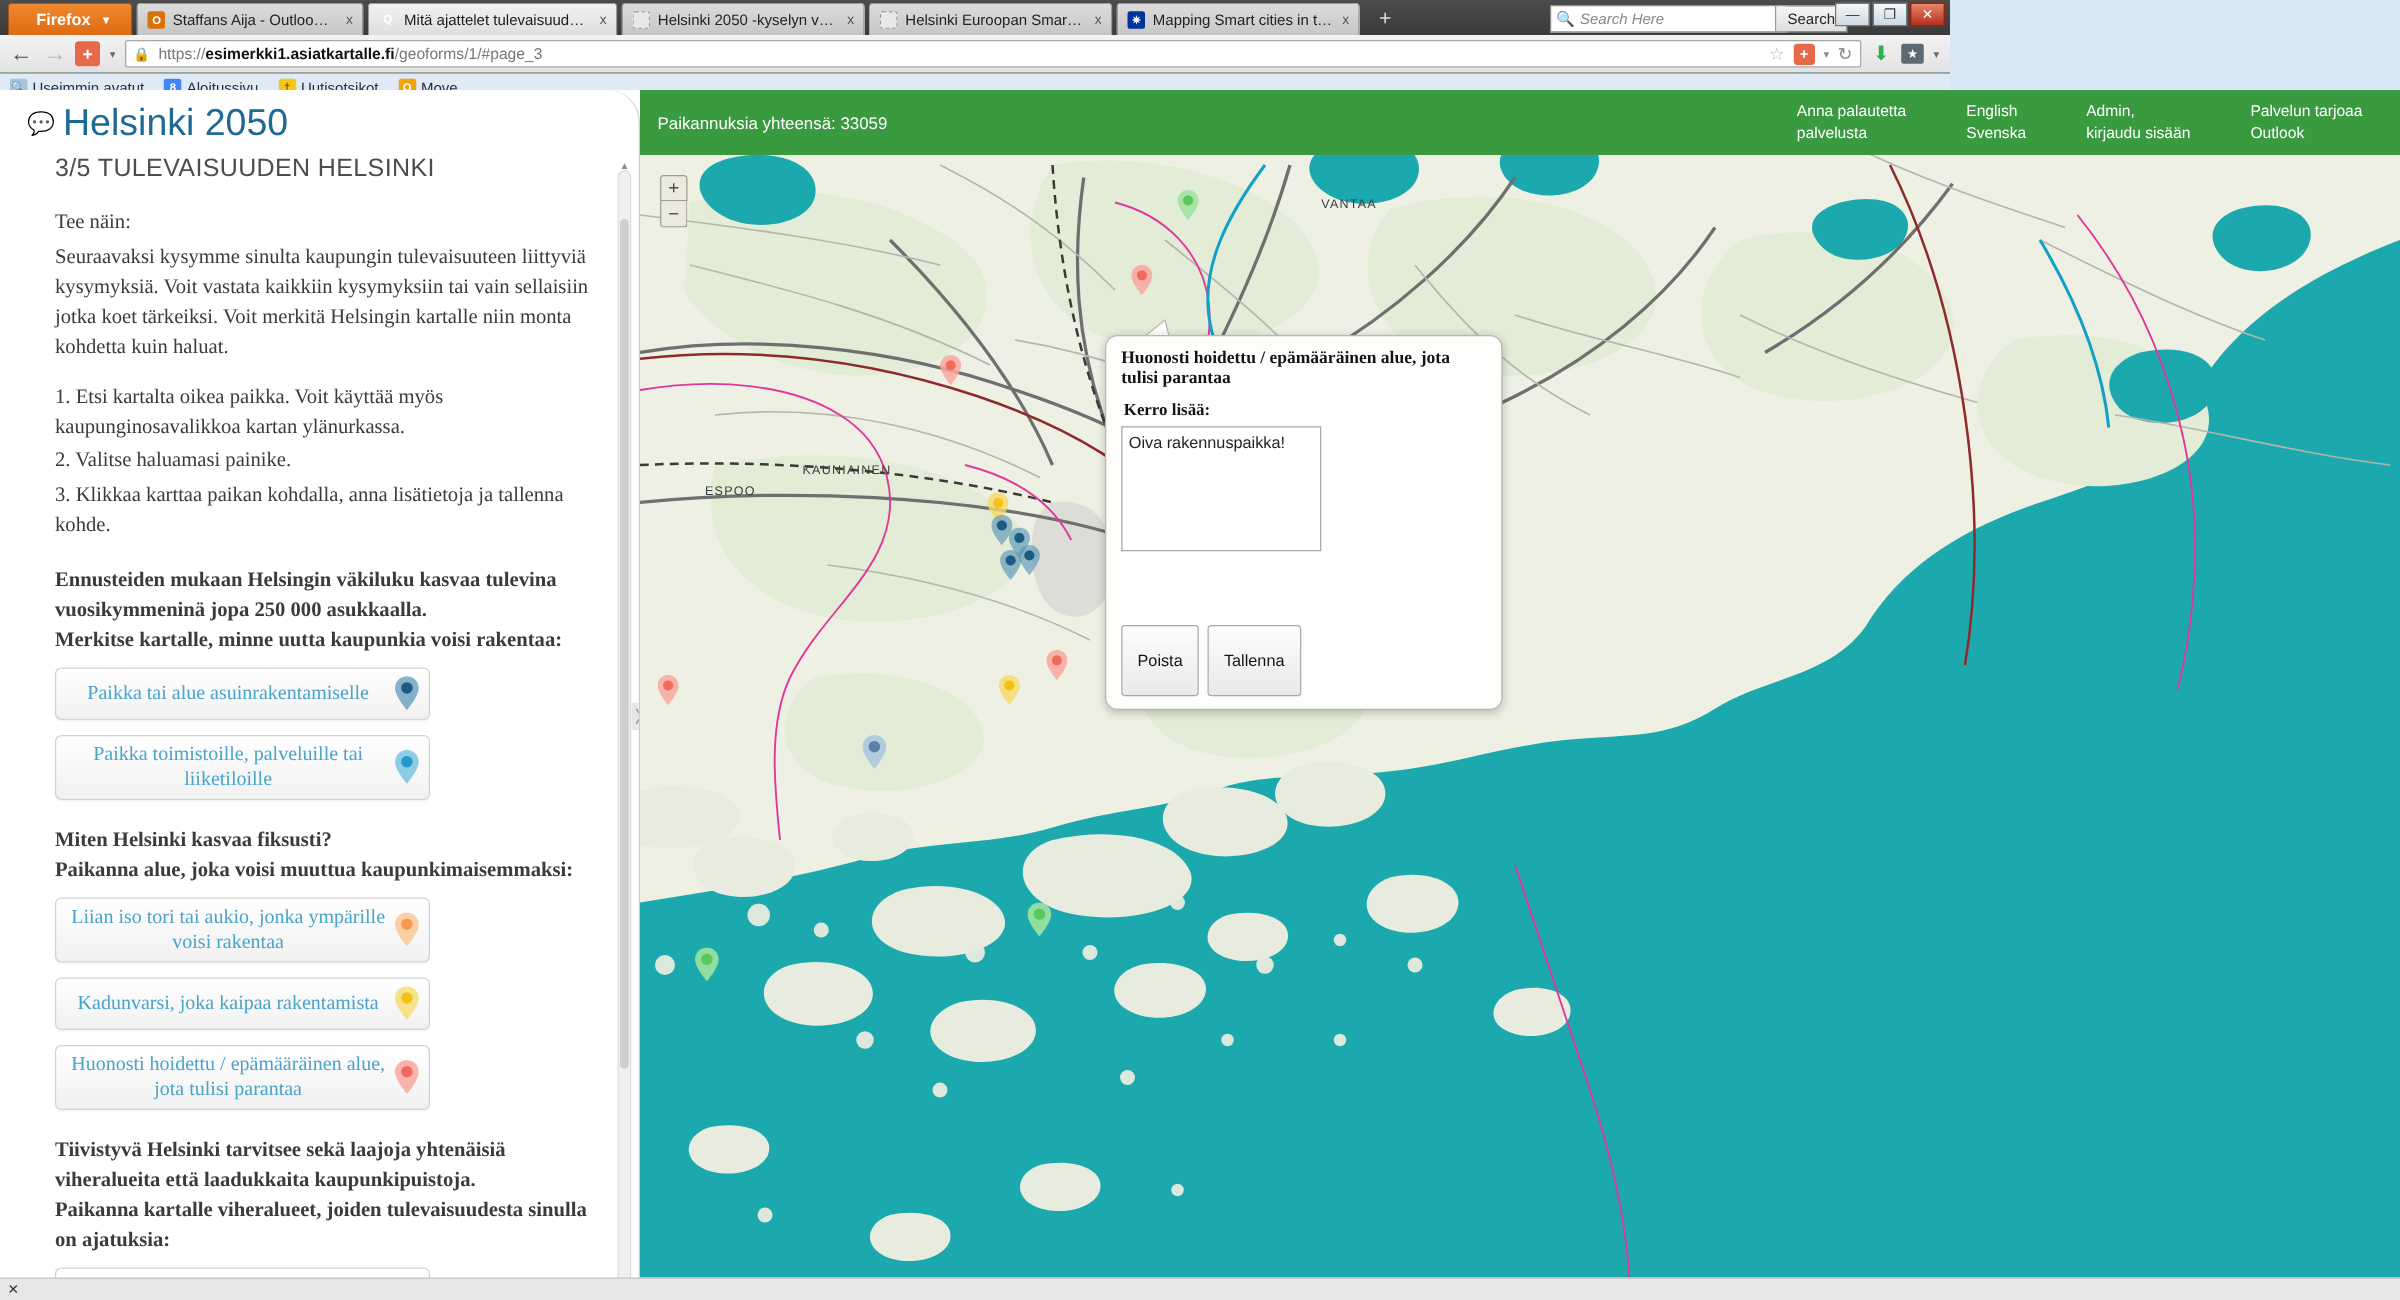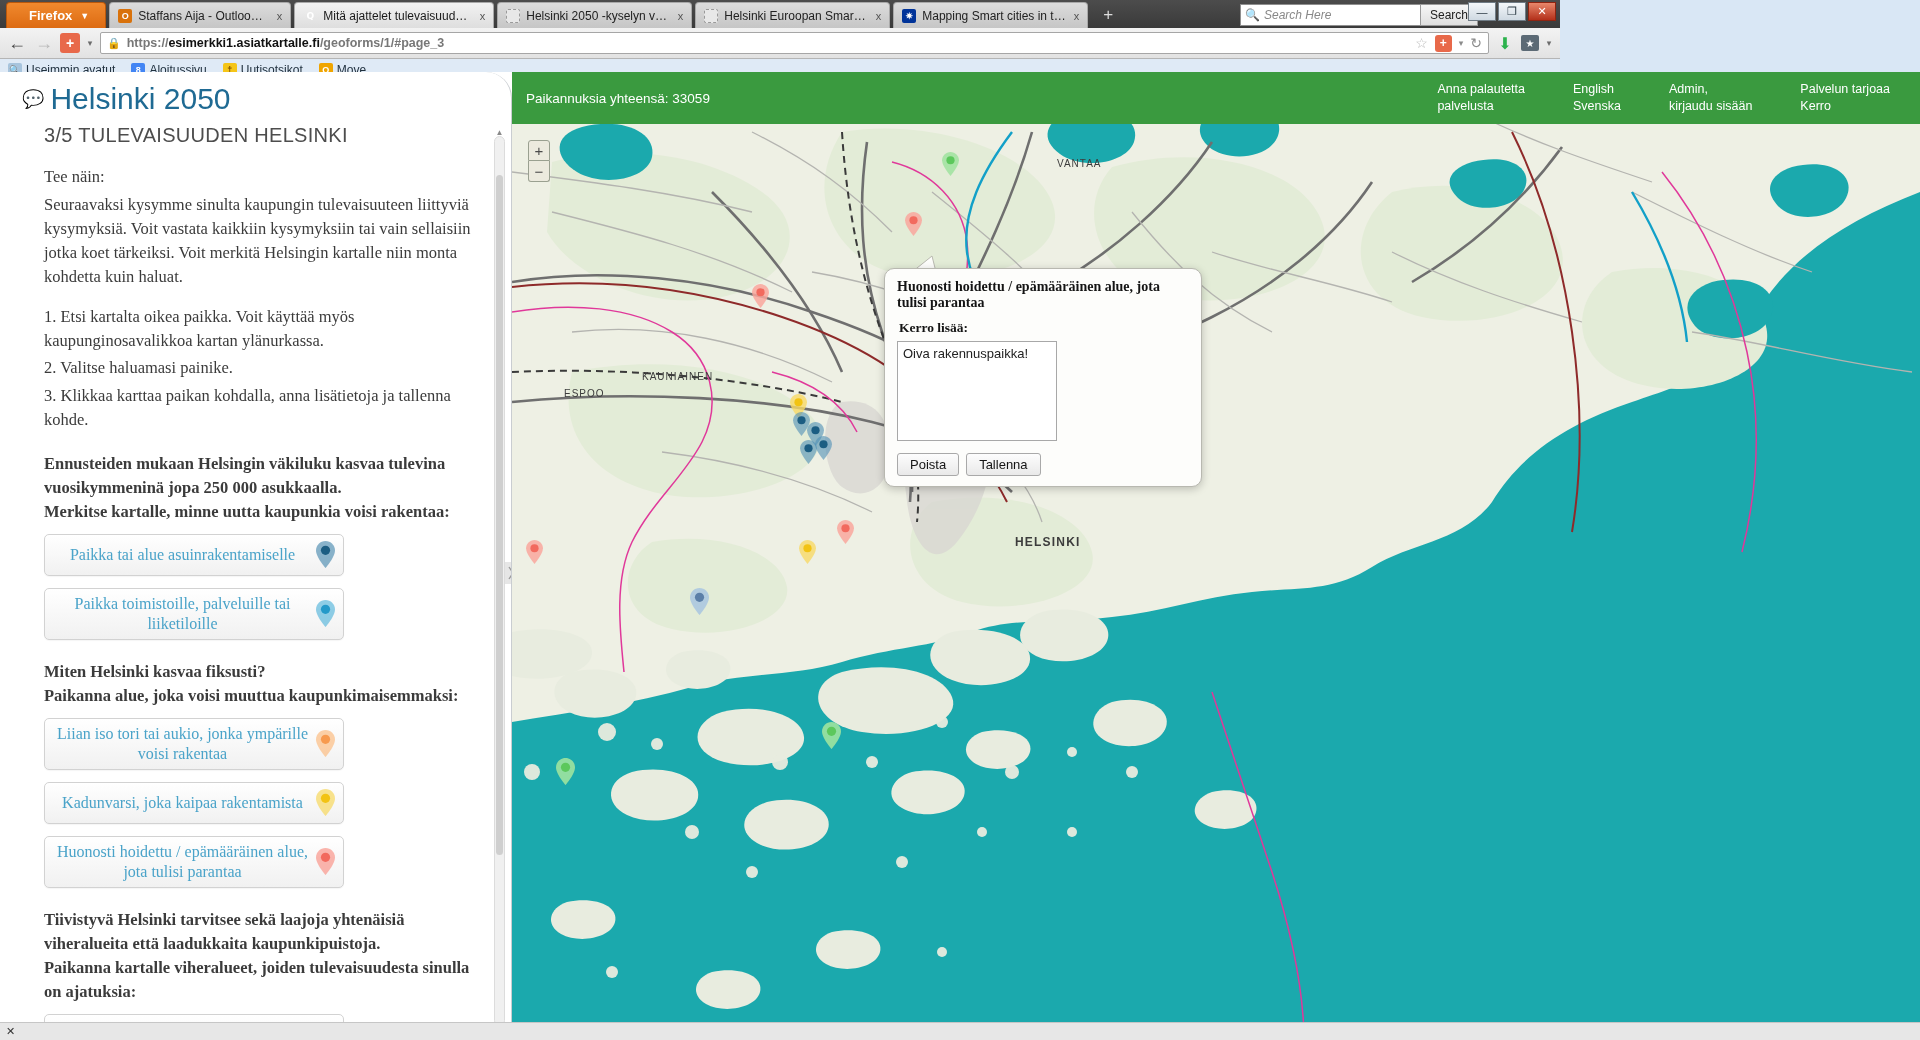--- a/index.html
+++ b/index.html
@@ -63,21 +63,21 @@
     border-bottom:1px solid #b5b5b5; display:flex; align-items:center; padding:0 6px; gap:5px; }
   .navicon { width:22px; height:22px; display:flex; align-items:center; justify-content:center;
     font-size:16px; color:#6c6c6c; }
   .navicon.back { color:#4a4a4a; font-size:18px; }
   .navicon.fwd { color:#b9b9b9; font-size:18px; }
   .ffplus { width:20px; height:20px; background:#e8694a; color:#fff; border-radius:3px;
     display:flex; align-items:center; justify-content:center; font-size:14px; font-weight:bold;}
   .urlbar { flex:1 1 auto; height:22px; background:#fff; border:1px solid #a6a6a6;
     border-radius:2px; display:flex; align-items:center; padding:0 6px; gap:6px; font-size:12.5px; }
   .lock { color:#5a5a5a; font-size:11px; }
-  .url-grey { color:#777;font-weight:bold; }
+  .url-grey { color:#777; }
   .url-dark { color:#111; font-weight:bold; }
   .urlbar-right { margin-left:auto; display:flex; align-items:center; gap:7px; color:#8b8b8b; }
   .star { color:#b9b9b9; font-size:14px; }
   .dl-arrow { color:#2bb24c; font-size:16px; }
   .bm-icon { width:18px; height:16px; background:#5c6a75; color:#fff; border-radius:2px;
     display:flex; align-items:center; justify-content:center; font-size:10px; }
 
   .bookmarks { height:22px; background:#dfeaf6; border-bottom:1px solid #b7c9da;
     display:flex; align-items:center; padding:0 8px; gap:16px; font-size:12px; color:#21313f; }
   .bm { display:flex; align-items:center; gap:4px; }
@@ -152,22 +152,22 @@
     box-shadow:0 2px 8px rgba(0,0,0,.22); padding:10px 12px 10px 12px; }
   .popup h3 { margin:0 0 9px 0; font-size:14px; font-weight:bold; color:#141414;
     font-family:"Liberation Serif", serif; }
   .popup .sub { font-size:13.5px; font-weight:bold; color:#141414; margin:0 0 5px 2px;
     font-family:"Liberation Serif", serif; }
   .popup textarea { width:160px; height:100px; border:1px solid #a8a8a8; resize:none;
     font-family:"Liberation Sans", sans-serif; font-size:13px; color:#222; padding:4px 5px;
     background:#fff; display:block; }
   .popup .btnrow { display:flex; gap:7px; margin-top:12px; }
   .popup .pbtn { background:linear-gradient(#fdfdfd,#e9e9e9); border:1px solid #a9a9a9;
-    border-radius:3px; padding:3px 12px; font-size:13px; color:#141414;
-    font-family:"Liberation Sans", sans-serif; }
+    border-radius:3px; padding:20px 12px; font-size:13px; color:#141414;
+    font-family:"Liberation Sans", sans-serif;margin-top:47px; }
   .popup-tail { position:absolute; left:398px; top:182px; width:26px; height:18px; z-index:8; }
 
   
   .taskbar { position:absolute; left:0; bottom:0; width:1920px; height:18px;
     background:#e7e7e7; border-top:1px solid #c6c6c6; display:flex; align-items:center;
     padding:0 6px; font-size:11px; color:#444; }
   .tb-x { color:#333; font-size:11px; }
 </style>
 </head>
 <body>
@@ -501,21 +501,21 @@
           <div class="tlink">
             <div>English</div>
             <div>Svenska</div>
           </div>
           <div class="tlink">
             <div>Admin,</div>
             <div>kirjaudu sisään</div>
           </div>
           <div class="tlink">
             <div>Palvelun tarjoaa</div>
-            <div>Kerro</div>
+            <div>Outlook</div>
           </div>
         </div>
       </div>
 
       <div class="zoomctl">
         <div class="zin">+</div>
         <div class="zout">−</div>
       </div>
 
       <div class="lbl-place" style="left:545px;top:86px">VANTAA</div>

